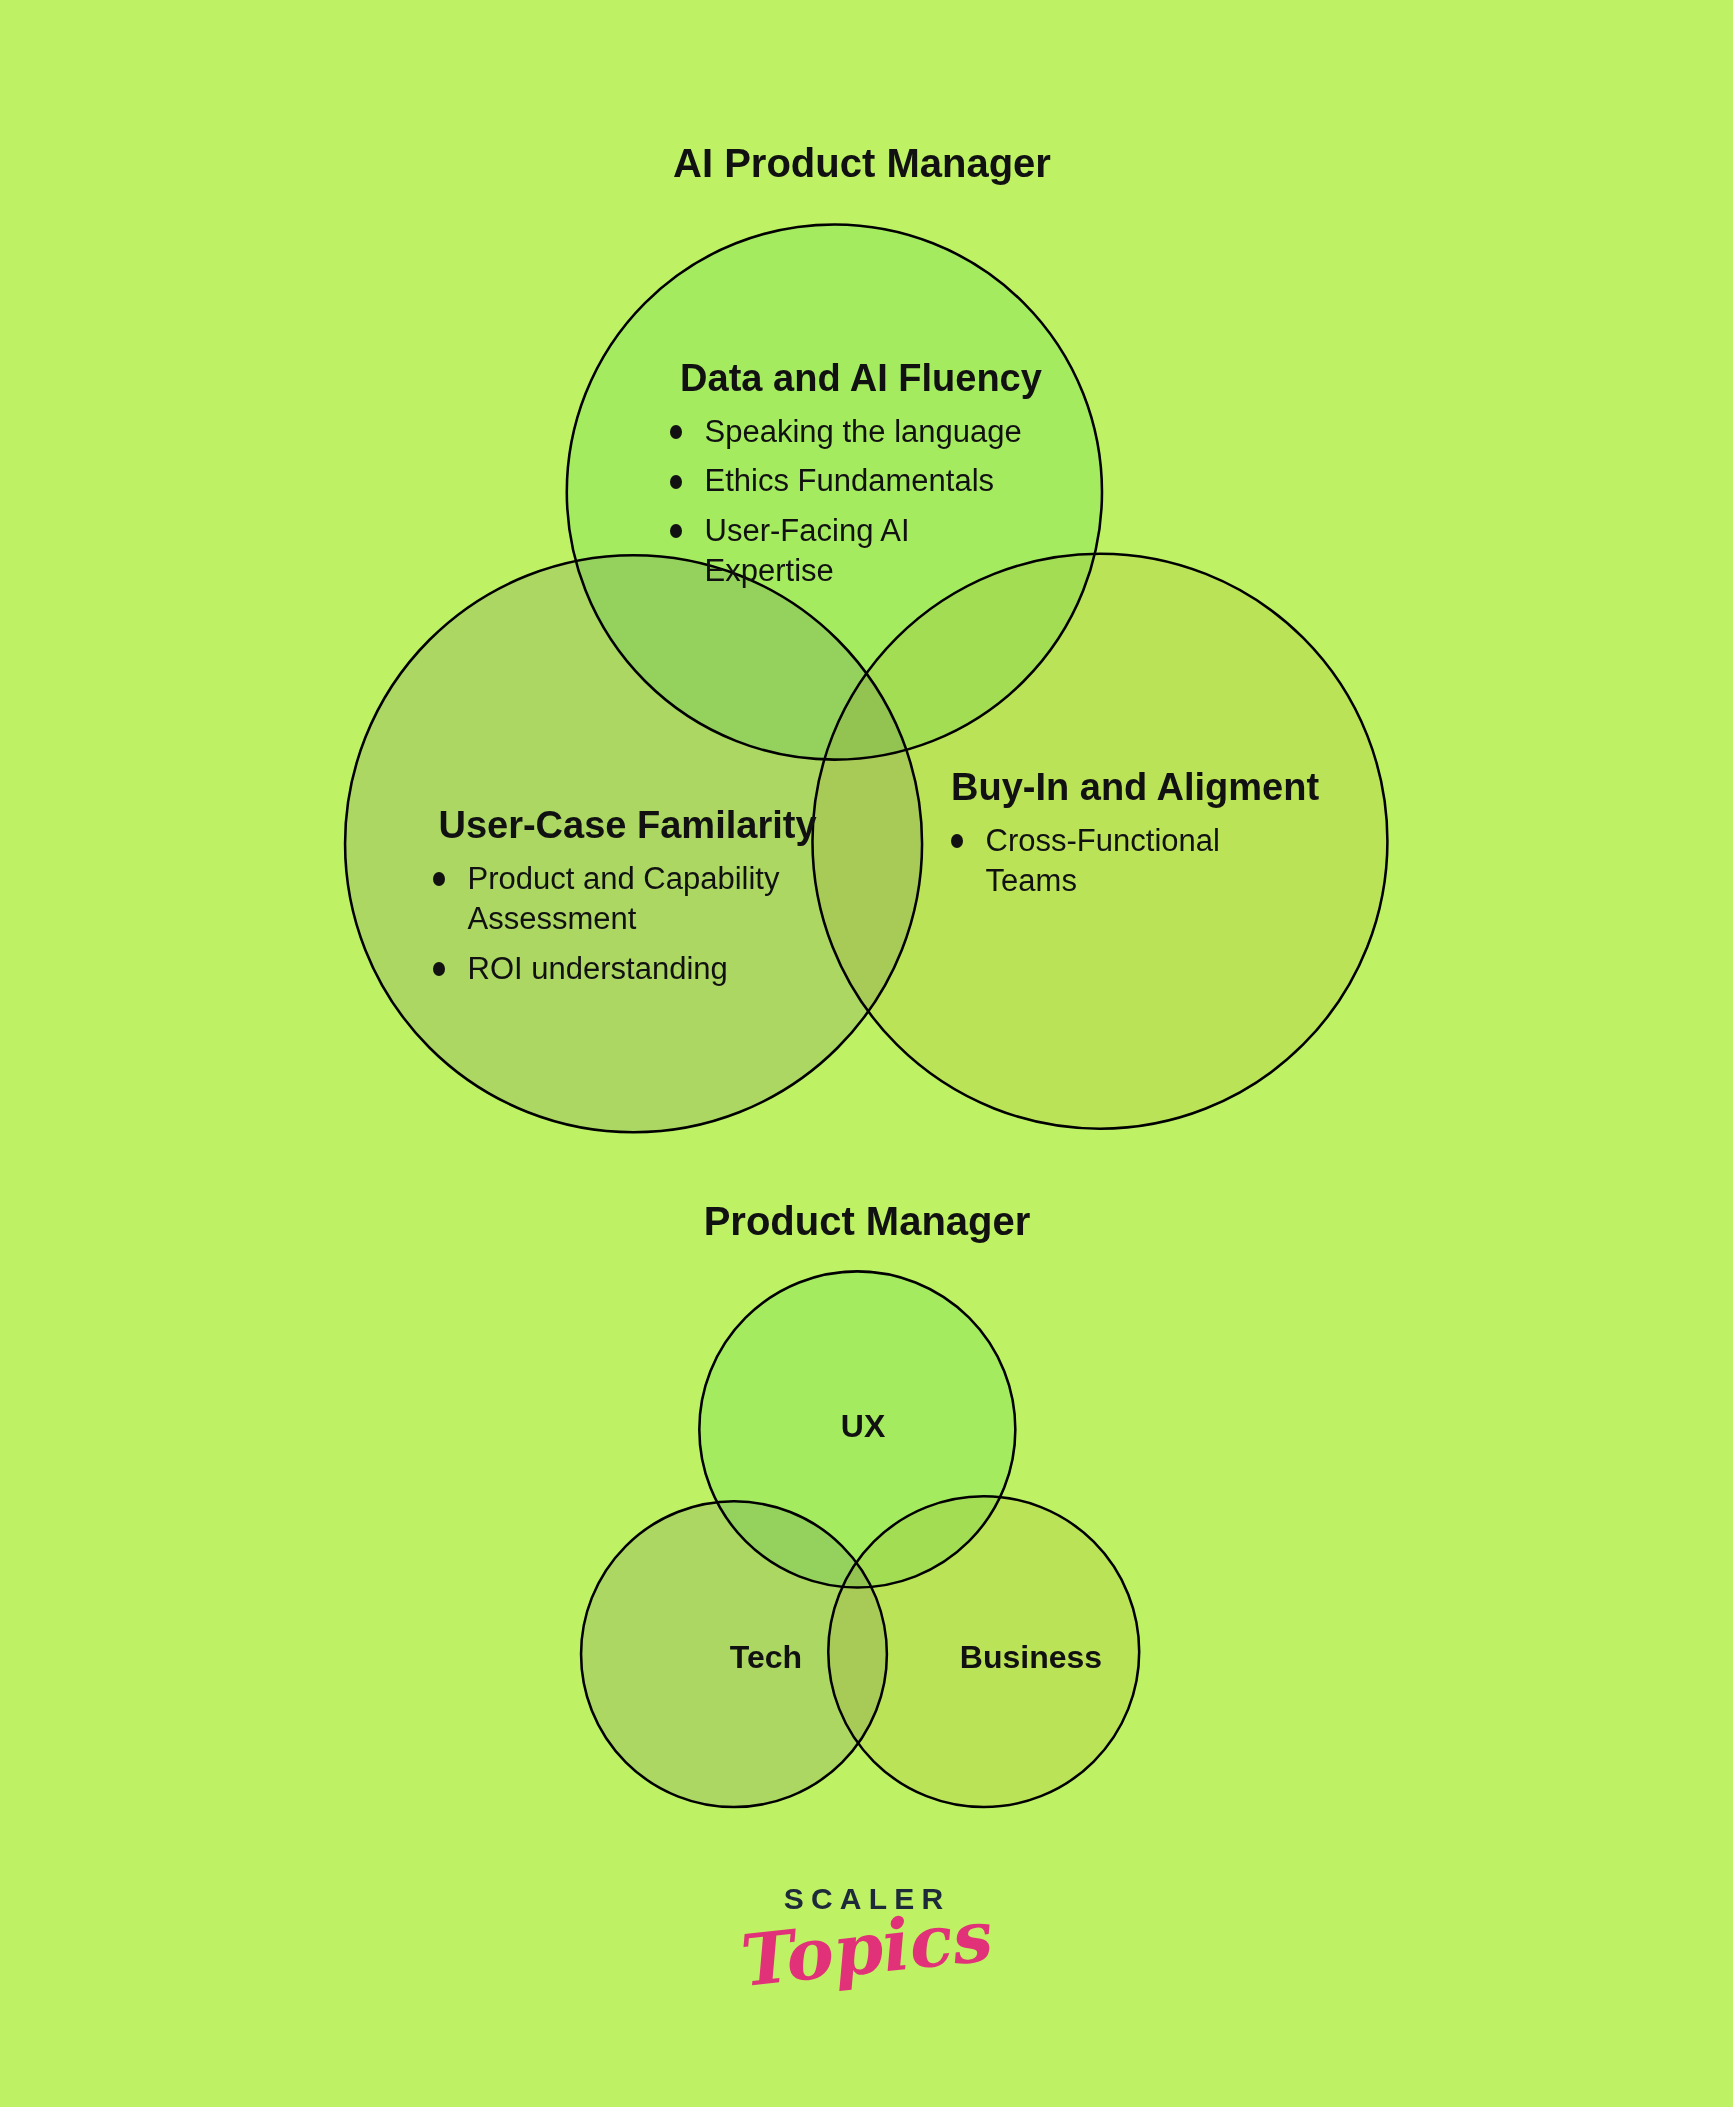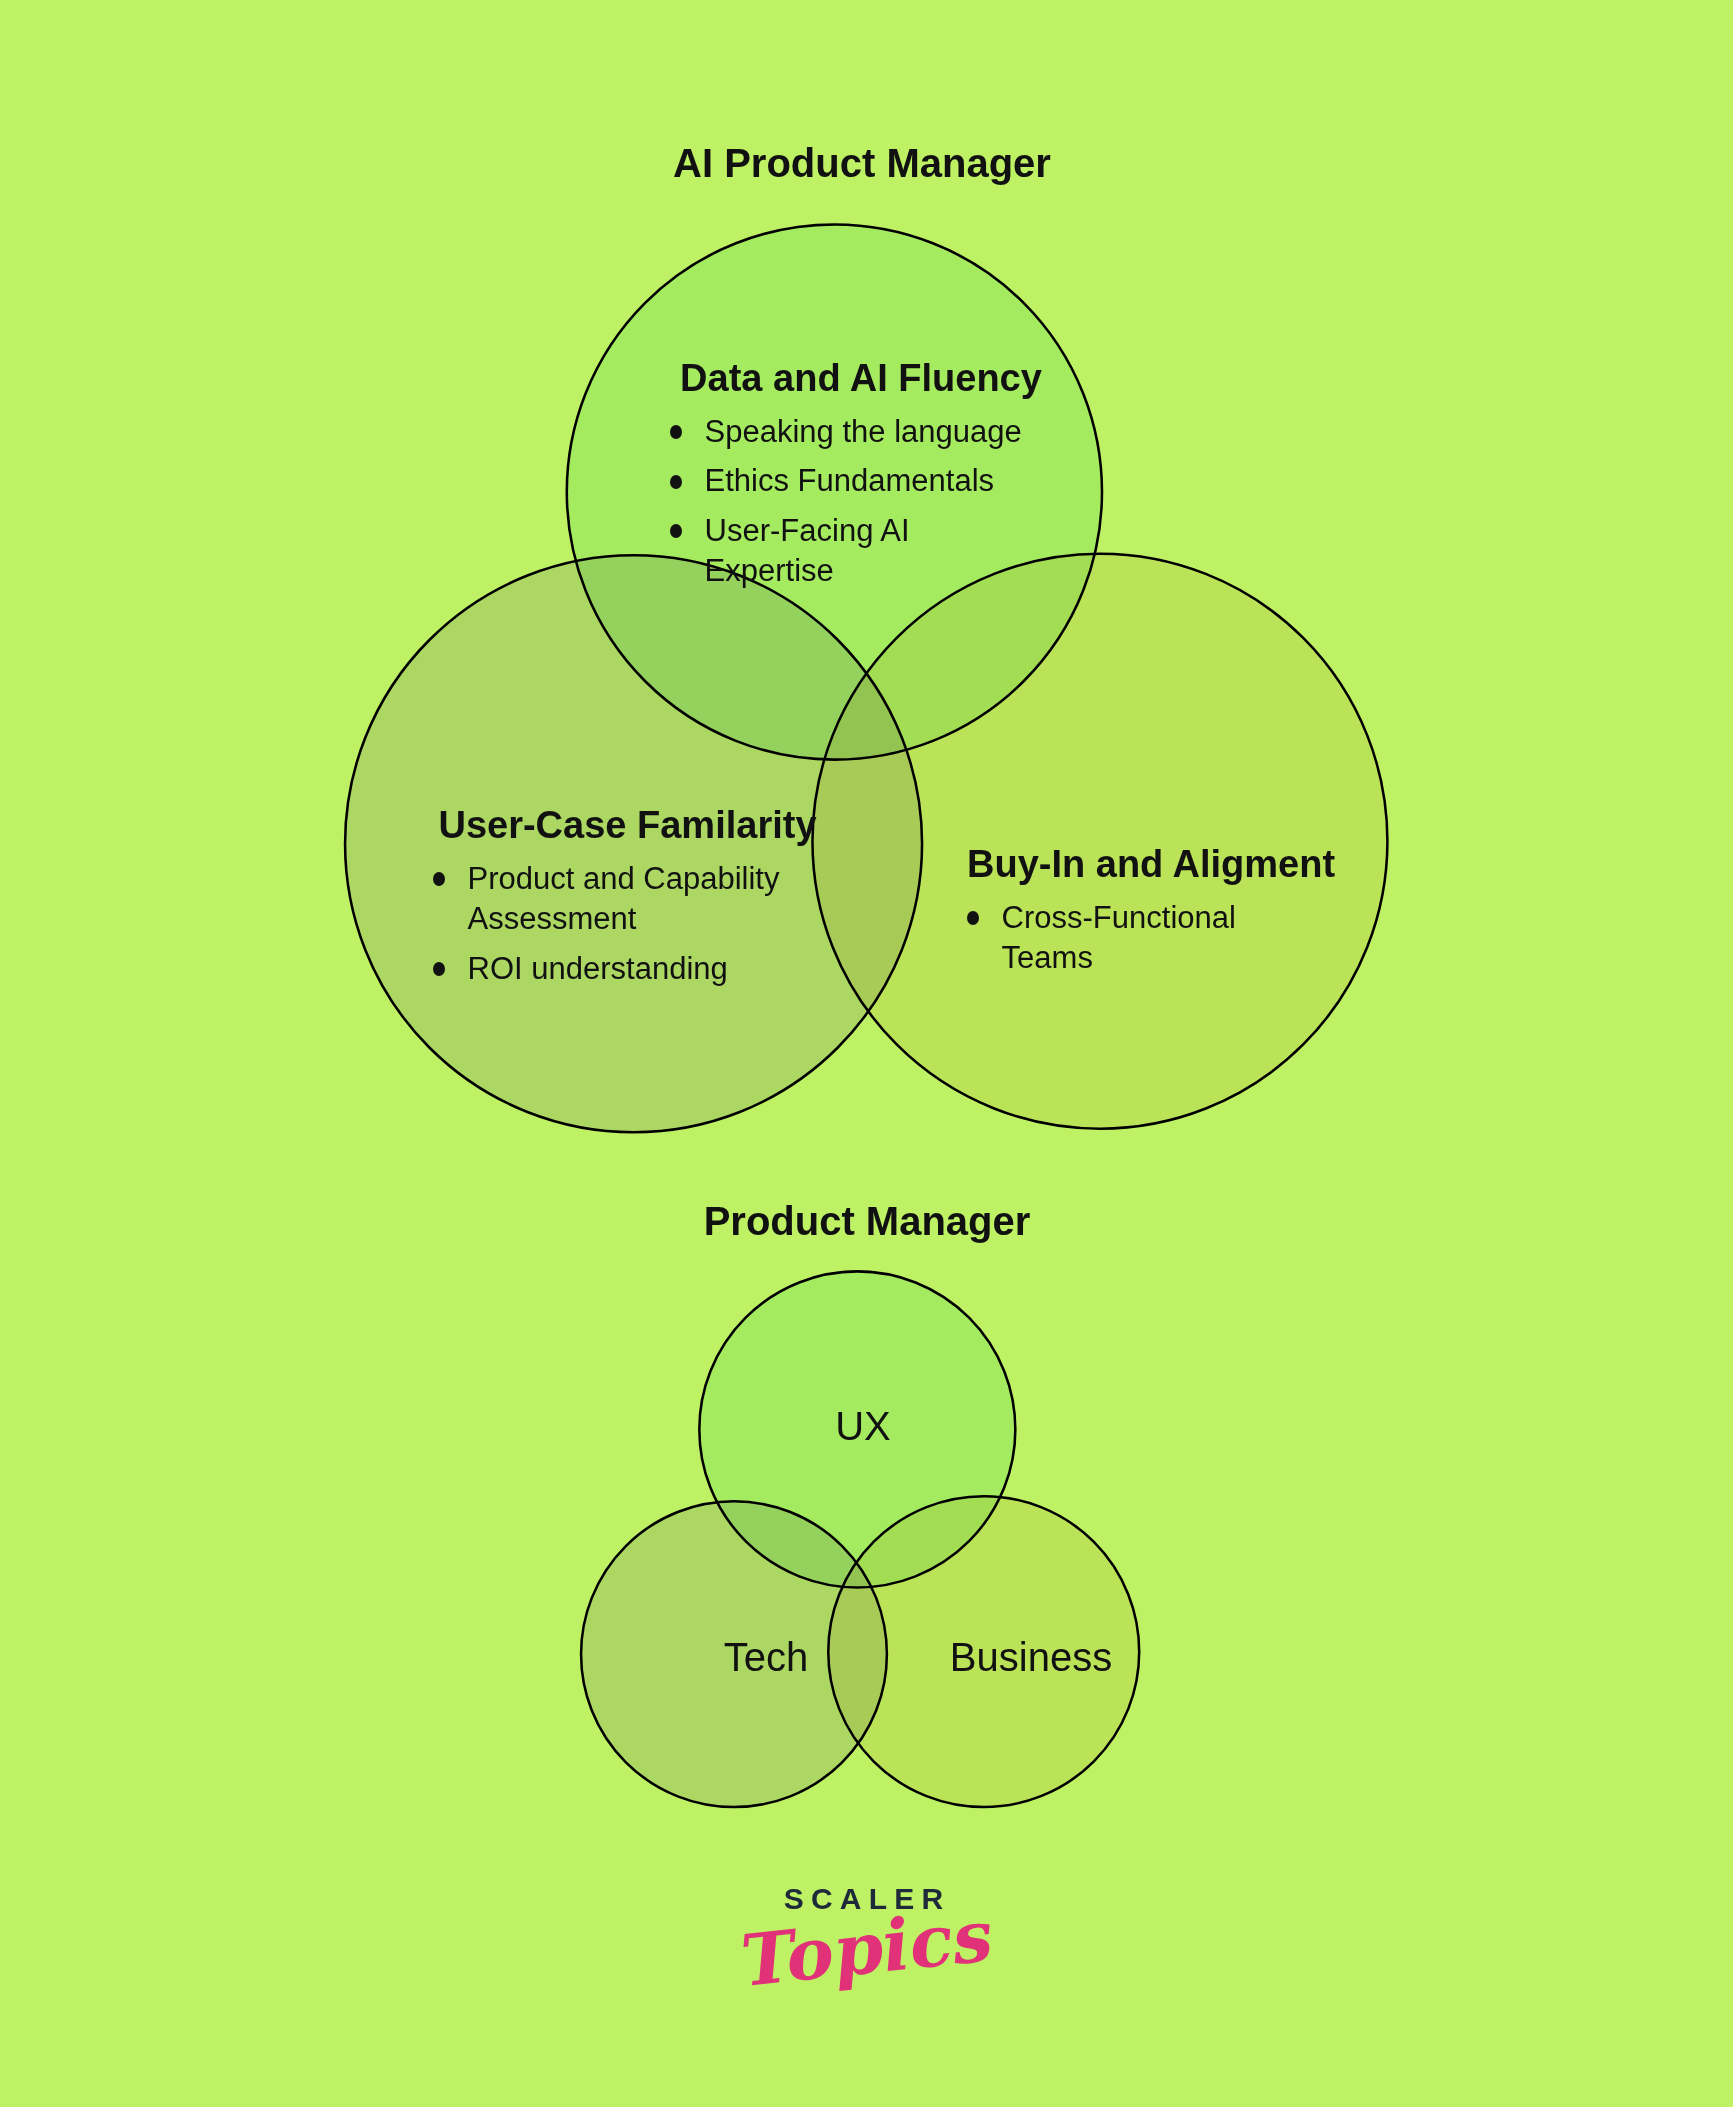--- a/index.html
+++ b/index.html
@@ -45,23 +45,24 @@
     width: 12.2px;
     height: 14.3px;
     border-radius: 50%;
     background: #111111;
     margin: 13.3px 22.4px 0 0;
   }
   .bullet-text { display: block; }
   .clabel {
     position: absolute;
     transform: translate(-50%, -50%);
-    font-size: 40px;
+    font-size: 32px;
     white-space: nowrap;
     color: #111111;
+    font-weight: bold;
   }
   .logo {
     position: absolute;
     left: 867px;
     top: 1882px;
     transform: translateX(-50%);
     text-align: center;
   }
   .logo-scaler {
     font-size: 30px;
@@ -130,21 +131,21 @@
         <span class="dot"></span>
         <span class="bullet-text">Product and Capability Assessment</span>
       </div>
       <div class="bullet">
         <span class="dot"></span>
         <span class="bullet-text">ROI understanding</span>
       </div>
     </div>
   </div>
 
-  <div class="block" style="left:951px; top:843px; width:363px;margin-left:16px;">
+  <div class="block" style="left:951px; top:766px; width:363px;">
     <div class="block-heading">Buy-In and Aligment</div>
     <div class="bullets w-right-bullets">
       <div class="bullet">
         <span class="dot"></span>
         <span class="bullet-text">Cross-Functional Teams</span>
       </div>
     </div>
   </div>
 
   <div class="vtitle" style="left:867px; top:1221px;">Product Manager</div>

